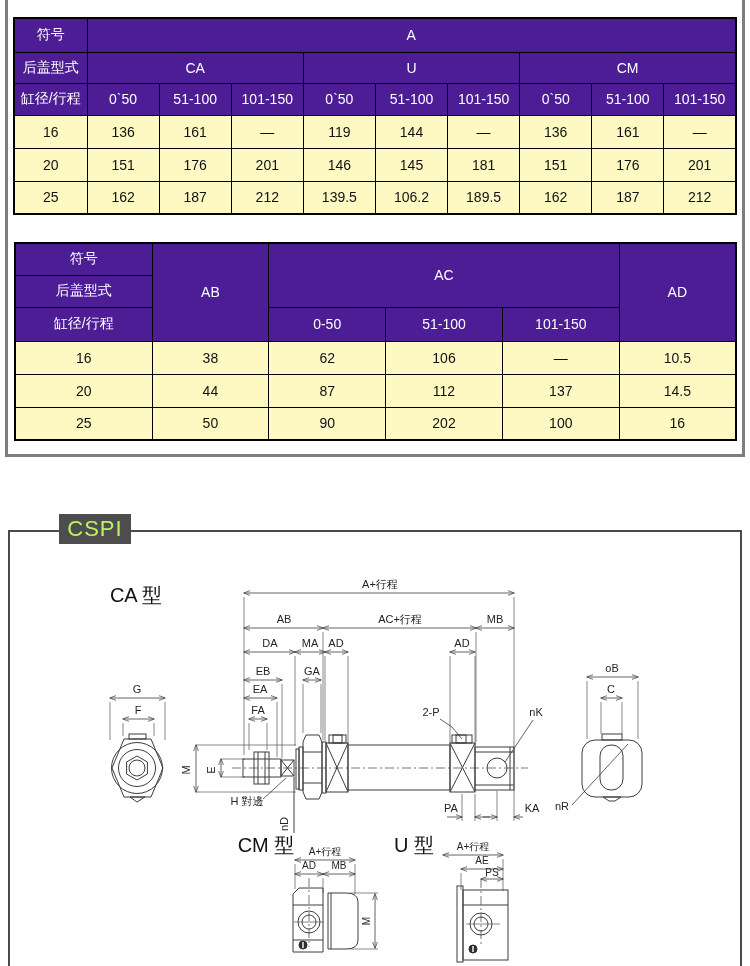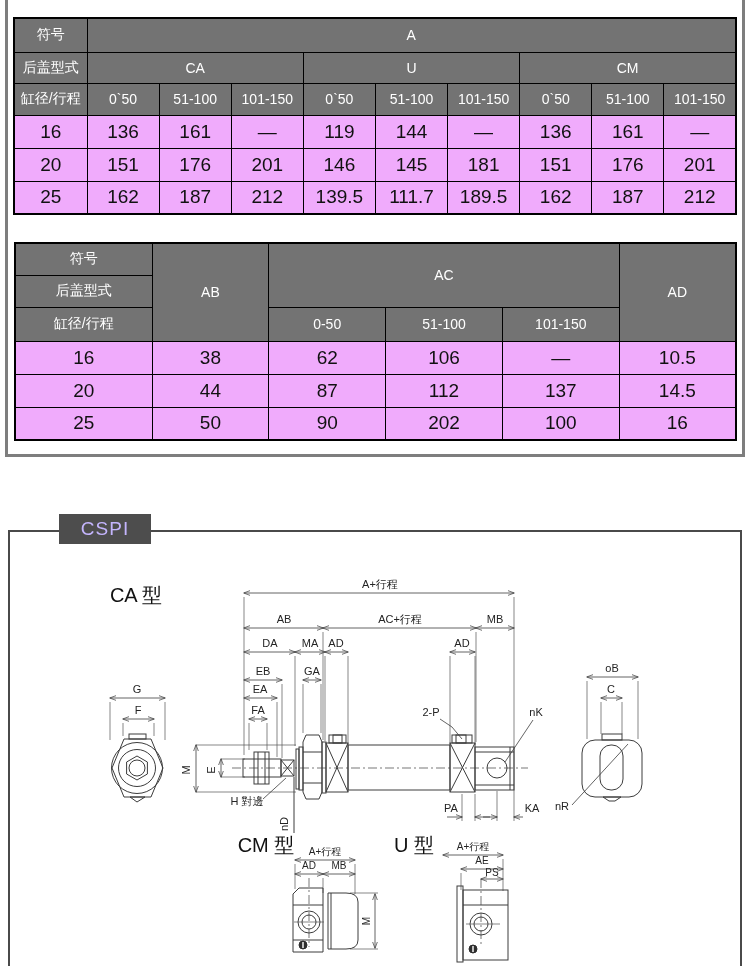--- a/index.html
+++ b/index.html
@@ -7,35 +7,35 @@
        font-family:"Liberation Sans",sans-serif;color:#000;}
   .abs{position:absolute;}
   
   #top-box{left:5px;top:0;width:740px;height:457px;box-sizing:border-box;
            border:3px solid #7e7e7e;border-top:none;background:#fff;}
   
   table.spec{border-collapse:collapse;table-layout:fixed;position:absolute;
              border:2px solid #000;}
   .spec th,.spec td{border:1px solid #000;text-align:center;vertical-align:middle;
              padding:0;font-weight:normal;overflow:hidden;white-space:nowrap;}
-  .spec .hd{background:#737373;color:#fff;font-size:14px;}
-  .spec td{font-size:19px;color:#111;background:#f0abfc;}
+  .spec .hd{background:#4c1d95;color:#fff;font-size:14px;}
+  .spec td{font-size:14px;color:#111;background:#fef9c3;}
   #t1{left:5px;top:17px;width:724px;}
   #t1 col.c0{width:73px;}
   #t1 tr.r0{height:34px}#t1 tr.r1{height:31px}#t1 tr.r2{height:32px}
   #t1 tr.rd{height:33px}
   #t2{left:6px;top:242px;width:723px;}
   #t2 col.c0{width:137px;}
   #t2 tr.r0{height:32px}#t2 tr.r1{height:32px}#t2 tr.r2{height:34px}
   #t2 tr.rd{height:33px}
   
   #cspi-box{left:8px;top:530px;width:734px;height:436px;box-sizing:border-box;
             border:2px solid #4a4a4a;border-bottom:none;}
-  #cspi-badge{left:59px;top:514px;width:92px;height:30px;background:#4d4d4d;
-              color:#c4b5fd;font-size:19px;line-height:30px;text-align:center;
+  #cspi-badge{left:59px;top:514px;width:72px;height:30px;background:#4d4d4d;
+              color:#bef264;font-size:22px;line-height:30px;text-align:center;
               letter-spacing:1px;}
   
   #diag{left:0;top:555px;}
   #diag line,#diag path,#diag rect,#diag circle,#diag polygon,#diag polyline{
     stroke:#3c3c3c;stroke-width:1;fill:none;}
   #diag .dim{stroke-width:0.8;}
   #diag .ext{stroke-width:0.7;stroke:#555;}
   #diag .cl{stroke-width:0.7;stroke-dasharray:9 3 2 3;}
   #diag text{stroke:none;fill:#242424;font-family:"Liberation Sans",sans-serif;
     font-size:11px;text-anchor:middle;}
@@ -107,21 +107,21 @@
       <td>151</td>
       <td>176</td>
       <td>201</td>
     </tr>
     <tr class="rd">
       <td>25</td>
       <td>162</td>
       <td>187</td>
       <td>212</td>
       <td>139.5</td>
-      <td>111.7</td>
+      <td>106.2</td>
       <td>189.5</td>
       <td>162</td>
       <td>187</td>
       <td>212</td>
     </tr>
   </tbody>
     </table>
 
   <table class="spec" id="t2">
     <colgroup>

